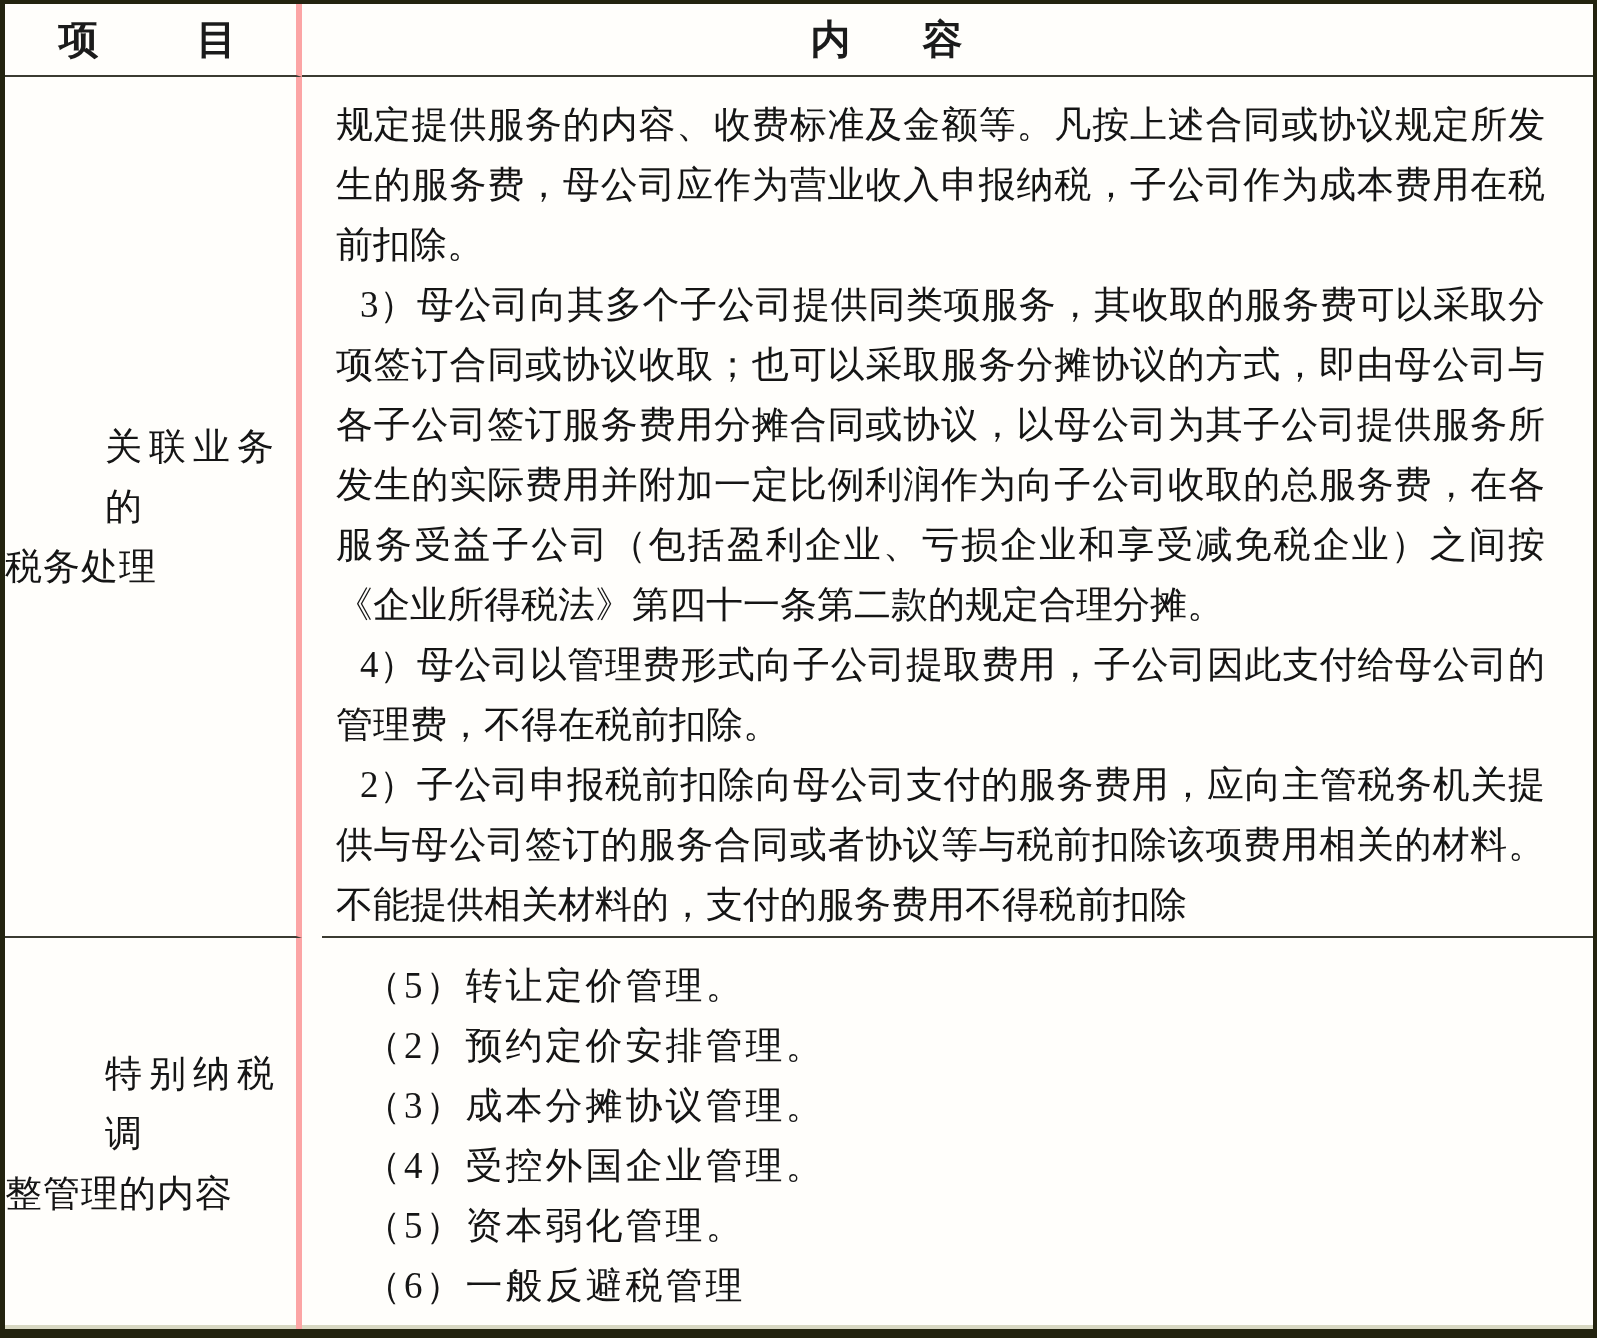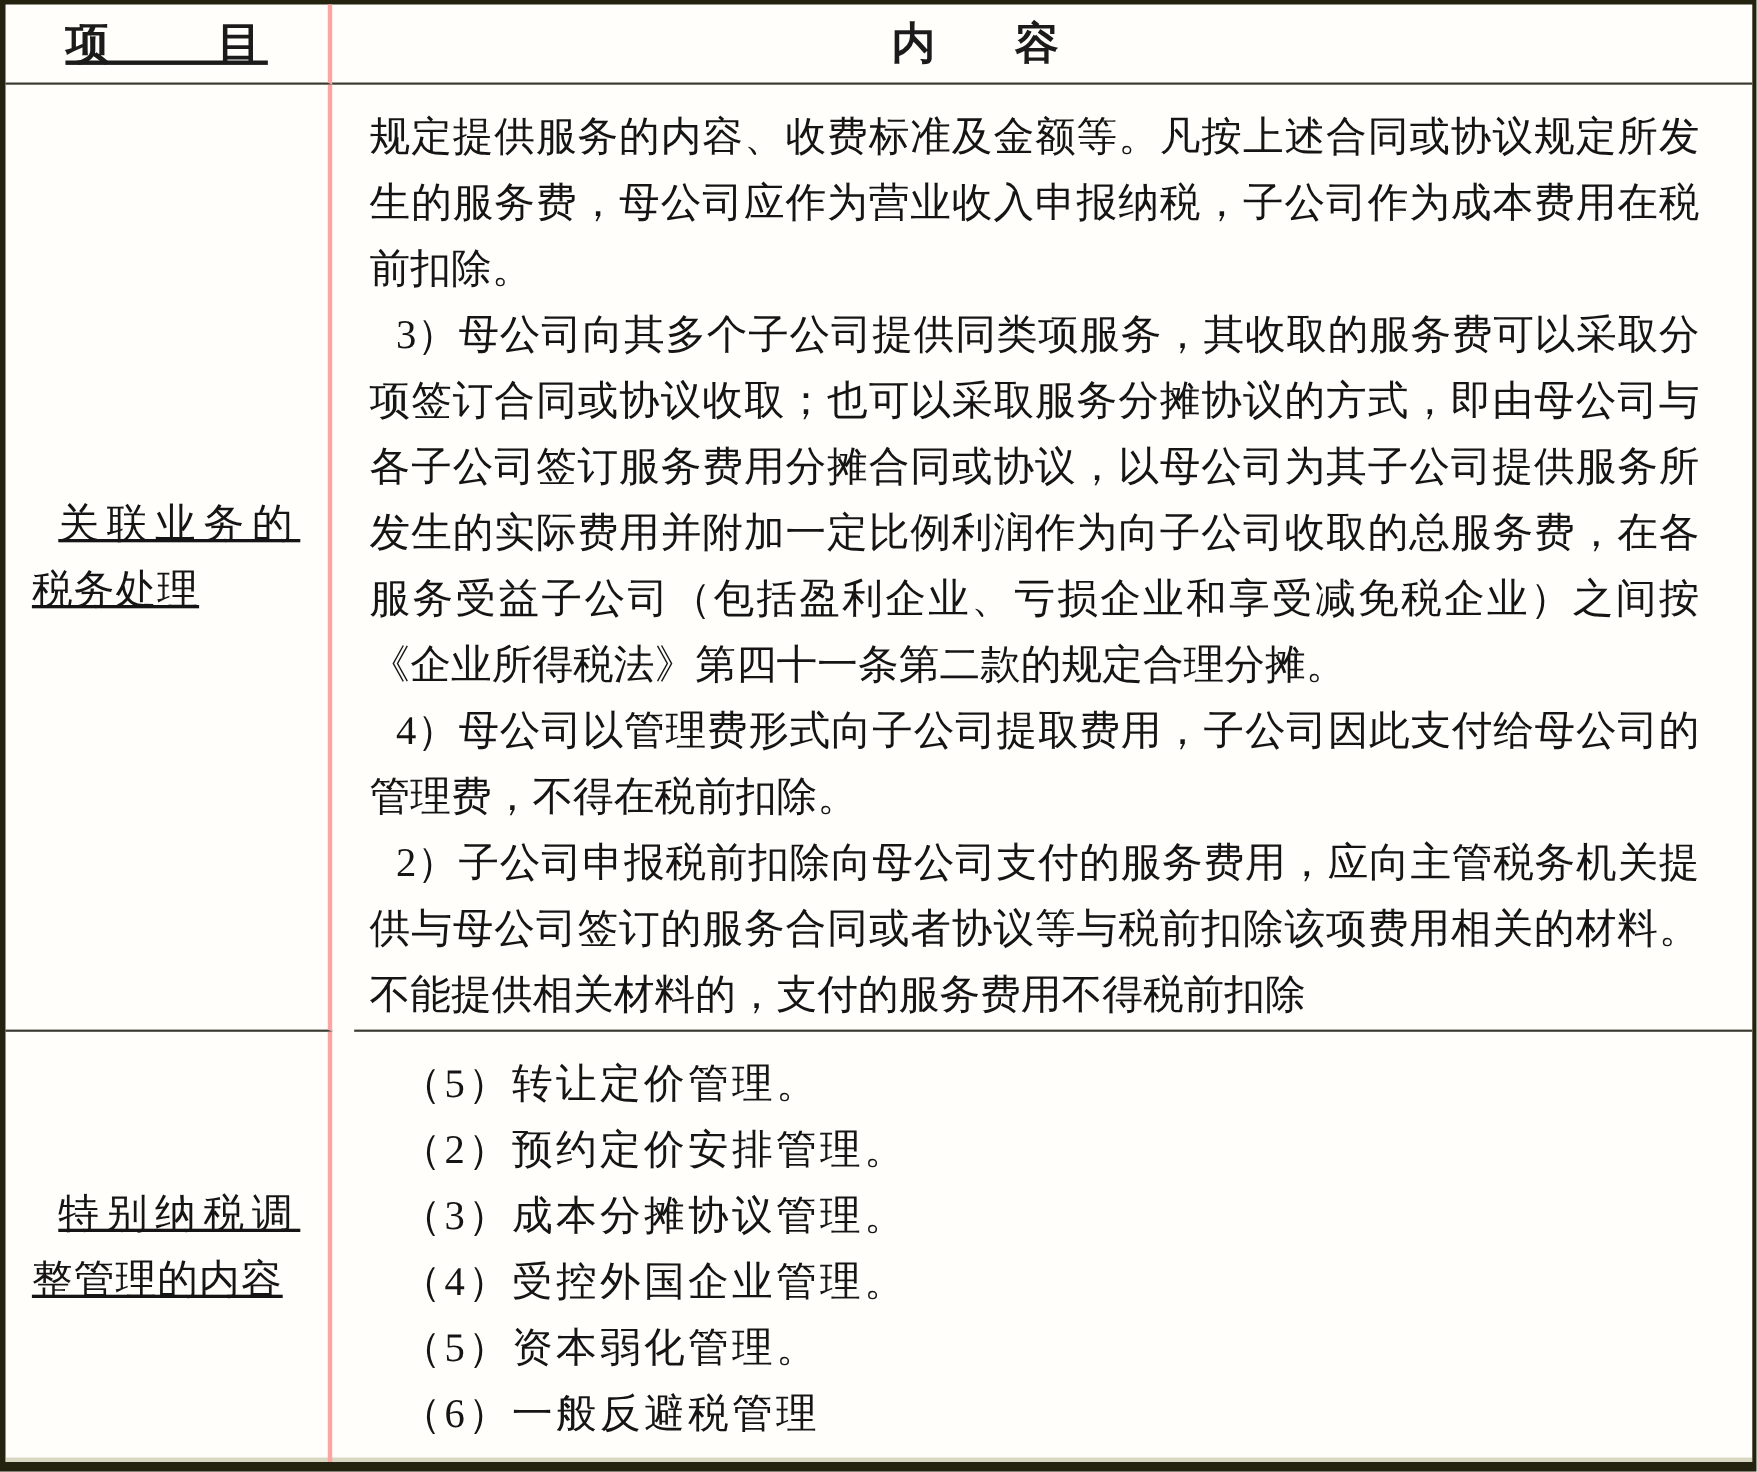--- a/index.html
+++ b/index.html
@@ -23,21 +23,21 @@
     position: relative;
   }
   .grid {
     display: grid;
     width: 100%;
     height: 100%;
     grid-template-columns: 297px 1fr;
     grid-template-rows: 73px 861px 1fr;
   }
   .grid > div { box-sizing: border-box; }
-  .cell-r { border-right: 4px solid #fca5a5; text-decoration: underline; }
+  .cell-r { border-right: 6px solid #fca5a5; }
   .cell-b { border-bottom: 2px solid #3b3b31; }
 
   .head {
     display: flex;
     align-items: center;
     justify-content: center;
     font-family: "Liberation Sans", "DejaVu Sans", sans-serif;
     font-weight: 700;
     font-size: 40px;
     color: #1b1b1b;
@@ -48,22 +48,22 @@
 
   .label-cell {
     display: flex;
     flex-direction: column;
     justify-content: center;
     font-family: "Liberation Serif", "DejaVu Serif", serif;
     font-size: 37px;
     line-height: 60px;
     color: #151515;
   }
-  .label-cell .label-line:nth-child(1) { padding-left: 48px; letter-spacing: 7px; }
-  .label-cell .label-line:nth-child(2) { padding-left: 24px; letter-spacing: 1px; }
+  .label-cell .label-line:nth-child(1) { padding-left: 100px; letter-spacing: 7px; }
+  .label-cell .label-line:nth-child(2) { letter-spacing: 1px; }
 
   .content-cell {
     font-family: "Liberation Serif", "DejaVu Serif", serif;
     font-size: 37px;
     line-height: 60px;
     color: #151515;
   }
   .content-paras { padding: 18px 48px 0 14px; margin-left: 20px; }
   .content-paras .para {
     text-align: justify;

